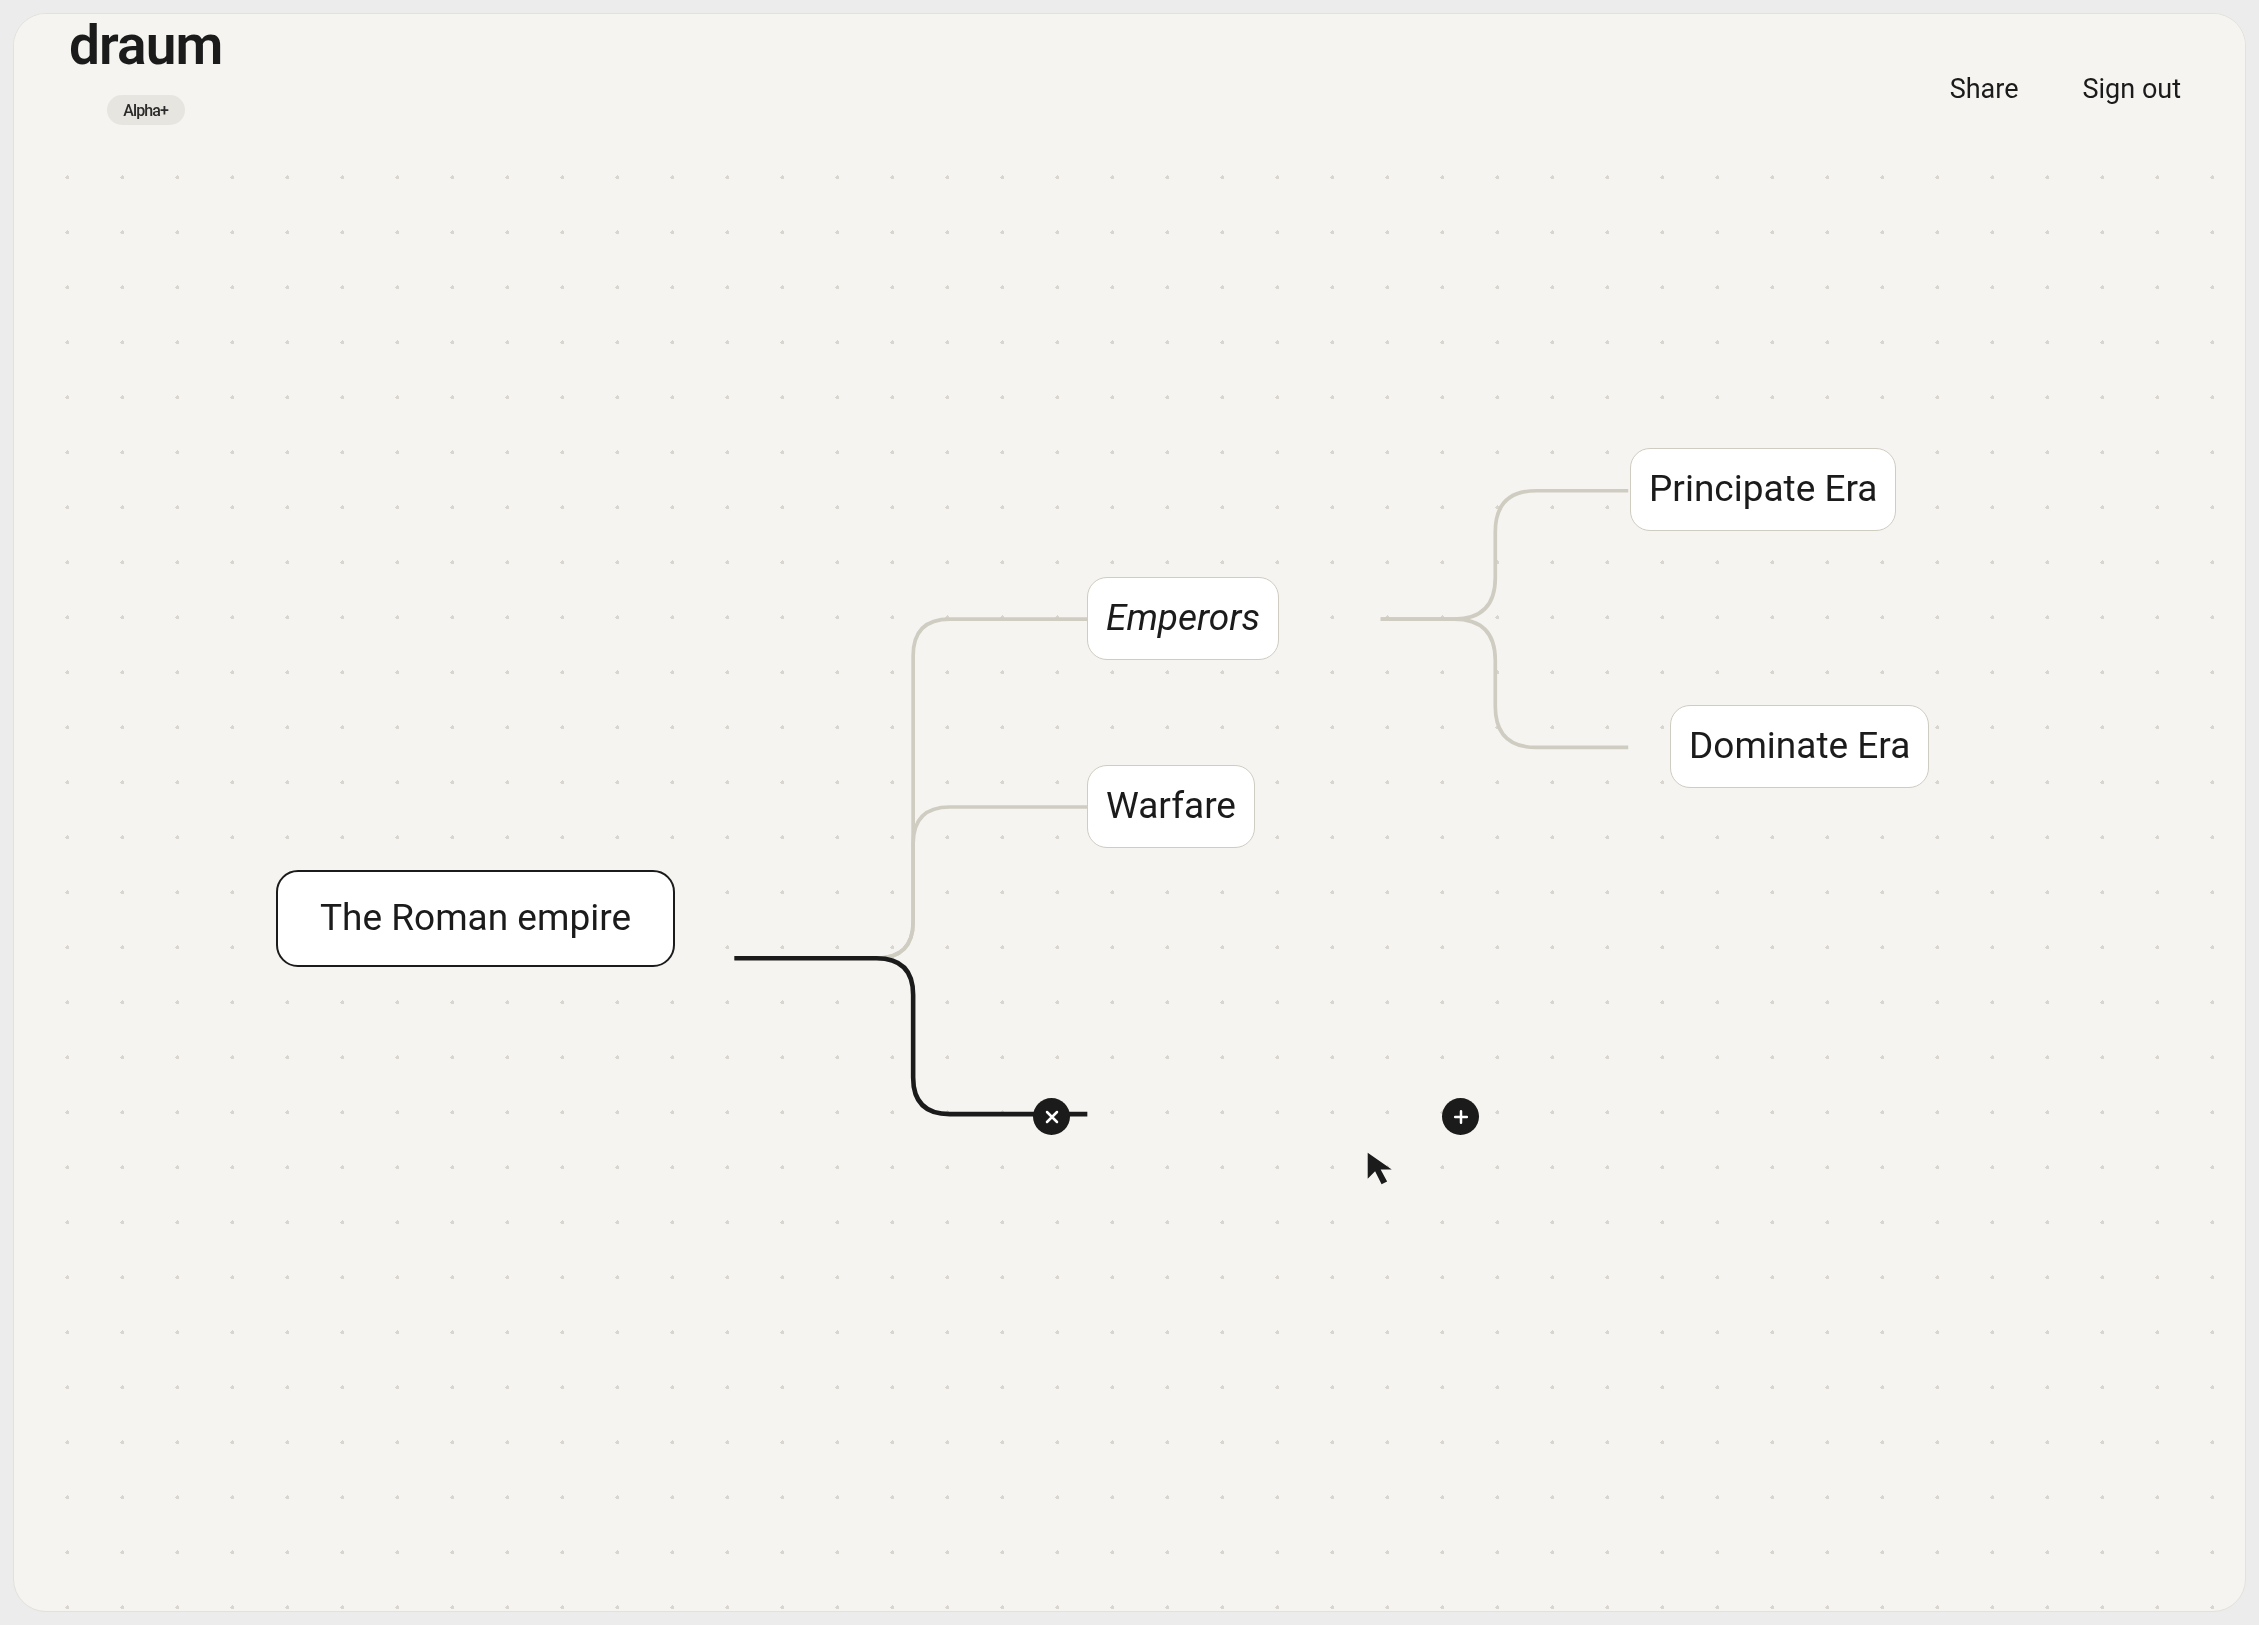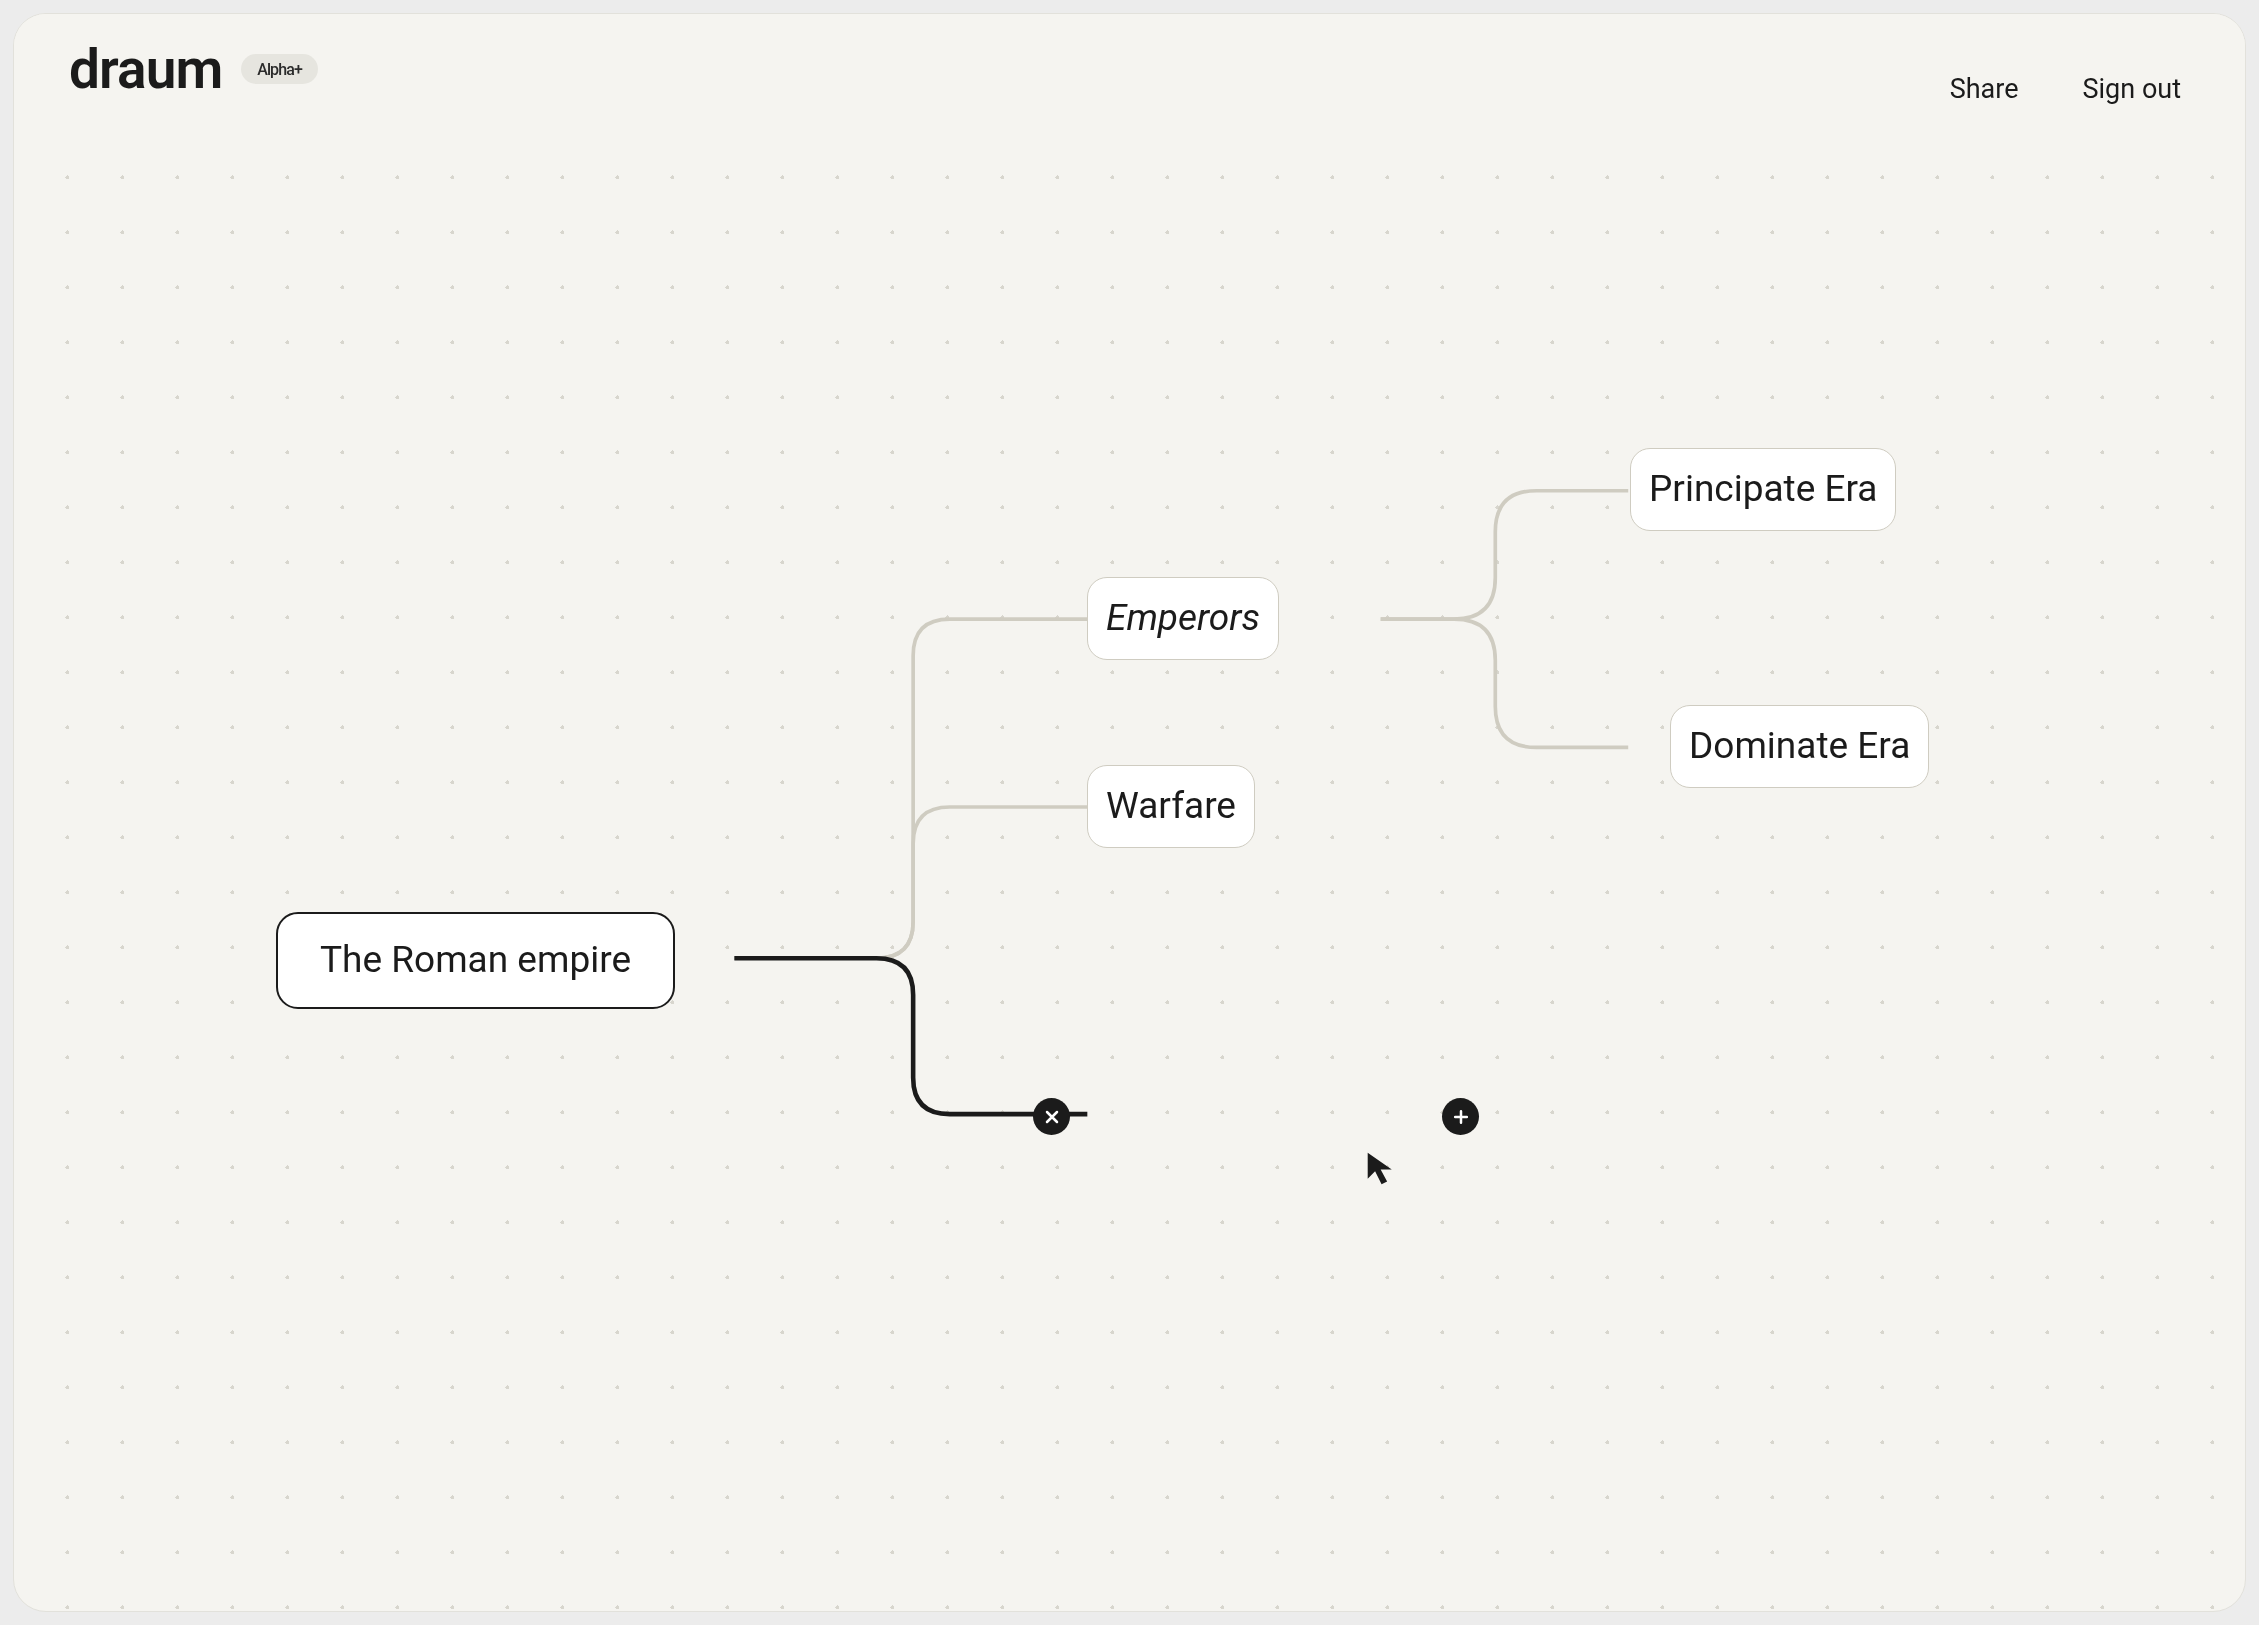--- a/index.html
+++ b/index.html
@@ -41,21 +41,21 @@
 
   .header{
     position:absolute;top:0;left:0;right:0;
     height:110px;
     display:flex;align-items:center;
     padding:0 64px 0 55px;
     z-index:5;
   }
   .brand{
     font-size:55px;font-weight:600;letter-spacing:-0.9px;color:var(--text);
-    display:flex;align-items:center;gap:18.4px;
+    display:flex;align-items:center;gap:18.4px;flex-direction:column;
   }
   .badge{
     font-size:16px;font-weight:500;
     background:var(--badge-bg);
     color:#2b2b2b;
     padding:5.5px 16.5px;border-radius:917px;
   }
   .header-spacer{flex:1;}
   .header-link{
     font-size:27px;color:var(--text);text-decoration:none;
@@ -121,21 +121,21 @@
 
         <path d="M 785 1030 L 940 1030 Q 980 1030 980 990 L 980 905 Q 980 865 1020 865 L 1170 865" fill="none" stroke="#cfccc1" stroke-width="4"></path>
 
         <path d="M 785 1030 L 940 1030 Q 980 1030 980 1070 L 980 1160 Q 980 1200 1020 1200 L 1170 1200" fill="none" stroke="#1b1b1b" stroke-width="5"></path>
 
         <path d="M 1490 660 L 1570 660 Q 1615 660 1615 615 L 1615 565 Q 1615 520 1660 520 L 1760 520" fill="none" stroke="#cfccc1" stroke-width="4"></path>
 
         <path d="M 1490 660 L 1570 660 Q 1615 660 1615 705 L 1615 755 Q 1615 800 1660 800 L 1760 800" fill="none" stroke="#cfccc1" stroke-width="4"></path>
       </svg>
 
-      <div class="node strong root" style="left:262px;top:898px;">
+      <div class="node strong root" style="left:262px;top:856px;">
         <span>The Roman empire</span>
       </div>
 
       <div class="node" style="left:1073px;top:563px;font-style:italic;">
         <span>Emperors</span>
       </div>
 
       <div class="node" style="left:1073px;top:751px;text-align:right;">
         <span>Warfare</span>
       </div>

